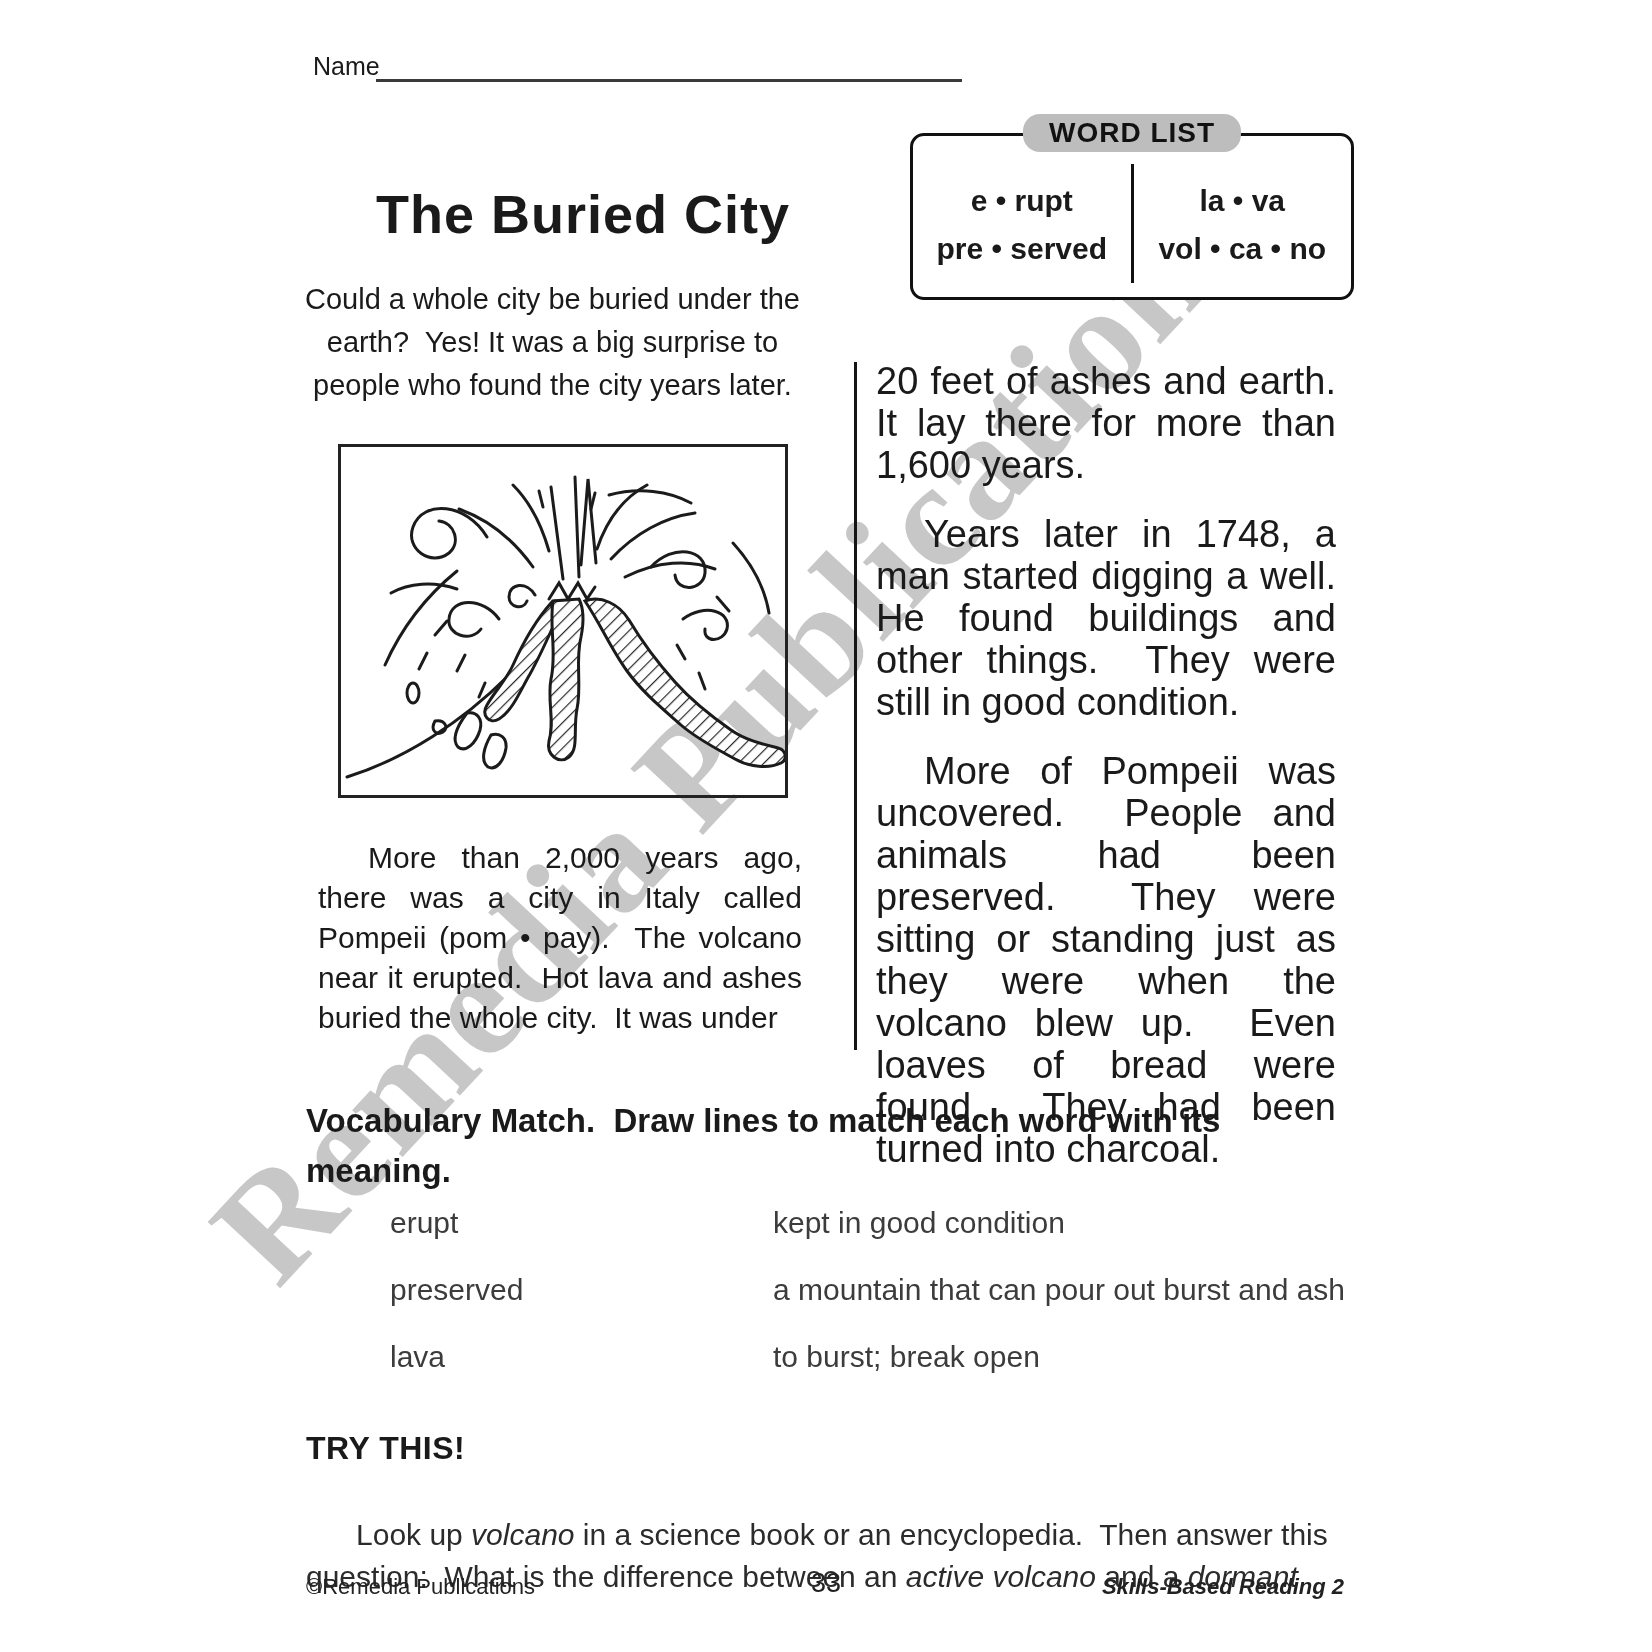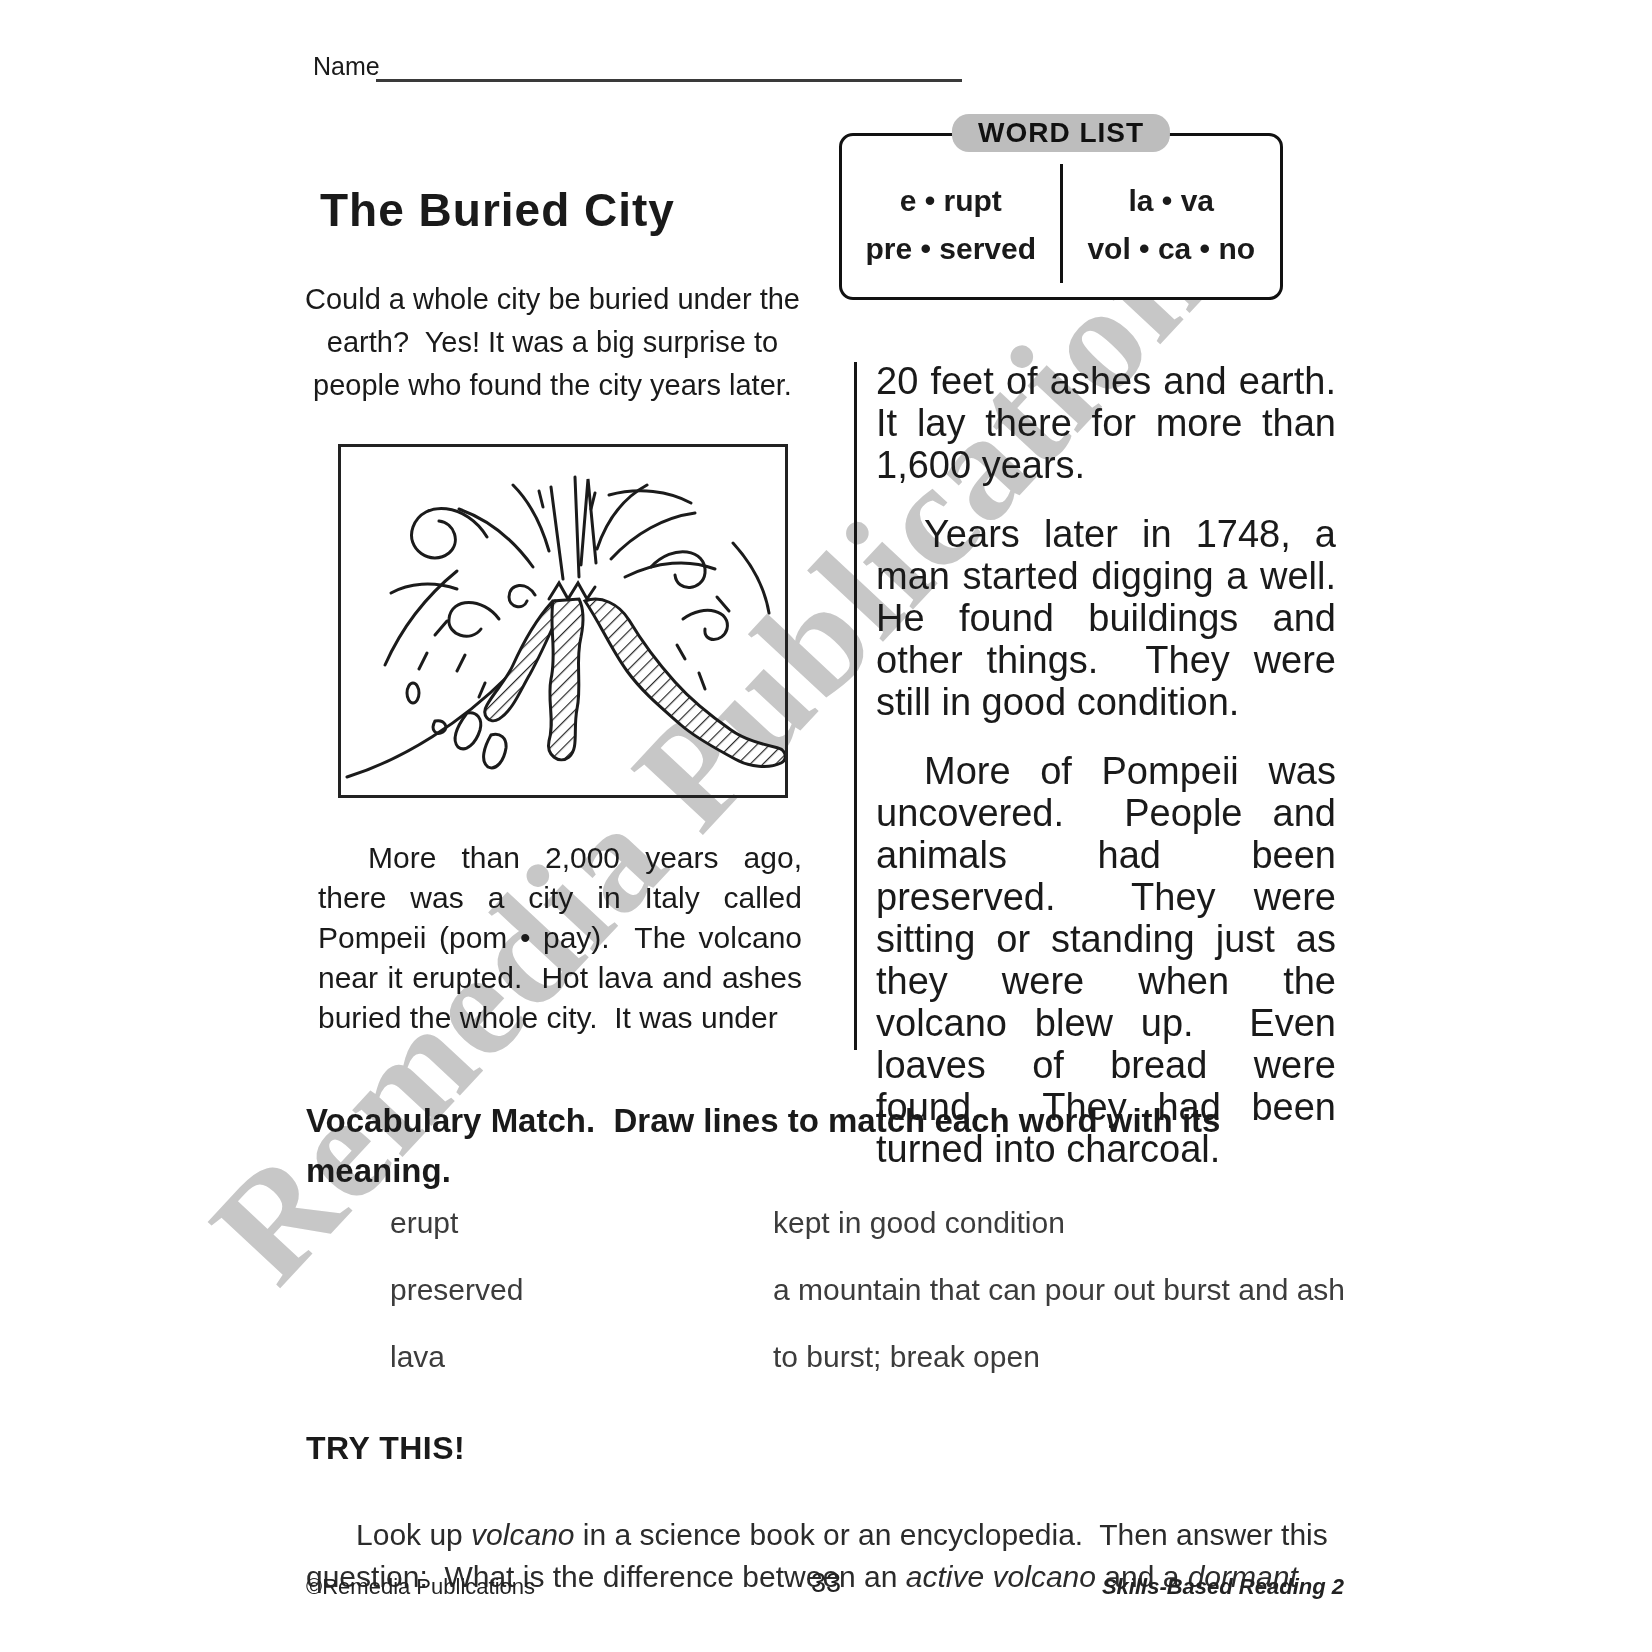--- a/index.html
+++ b/index.html
@@ -29,42 +29,42 @@
   .layer{position:absolute;left:0;top:0;width:100%;height:100%;z-index:1;}
   .abs{position:absolute;}
   .prewrap{white-space:pre-wrap;}
 
   
   .name-label{left:313px;top:52px;font-size:25px;}
   .name-line{left:376px;top:46px;width:586px;height:33px;border-bottom:3px solid #3a3a3a;}
 
   
   .wordlist{
-    left:839px;top:133px;width:444px;height:167px;
+    left:910px;top:133px;width:444px;height:167px;
     border:3px solid #111;border-radius:14px;
     box-sizing:border-box;background:#ffffff;
   }
   .wordlist .pill{
     position:absolute;left:50%;top:-22px;transform:translateX(-50%);
     background:#bdbdbd;border-radius:17px;
     padding:3px 26px;
     font-weight:bold;font-size:28px;letter-spacing:1px;color:#111;
     white-space:nowrap;
   }
   .wordlist .cols{display:flex;height:100%;}
   .wordlist .col{
     flex:1;display:flex;flex-direction:column;align-items:center;
     padding-top:48px;gap:14px;
     font-weight:bold;font-size:30px;
   }
   .wordlist .wl-divider{width:3px;background:#111;margin:28px 0 14px;}
 
   
-  .article-title{left:320px;top:183px;width:470px;text-align:left;
-    font-size:46px;font-weight:bold;letter-spacing:1px;}
+  .article-title{left:320px;top:183px;width:470px;text-align:right;
+    font-size:54px;font-weight:bold;letter-spacing:1px;}
   .article-intro{left:305px;top:278px;width:495px;text-align:center;
     font-size:29px;line-height:43px;}
   .figure{
     left:338px;top:444px;width:450px;height:354px;
     border:3px solid #222;box-sizing:border-box;
   }
   .figure svg{display:block;width:100%;height:100%;}
   .left-para{left:318px;top:838px;width:484px;
     font-size:30px;line-height:40px;text-align:justify;text-indent:50px;}
   .col-divider{left:854px;top:362px;width:3px;height:688px;background:#151515;}

